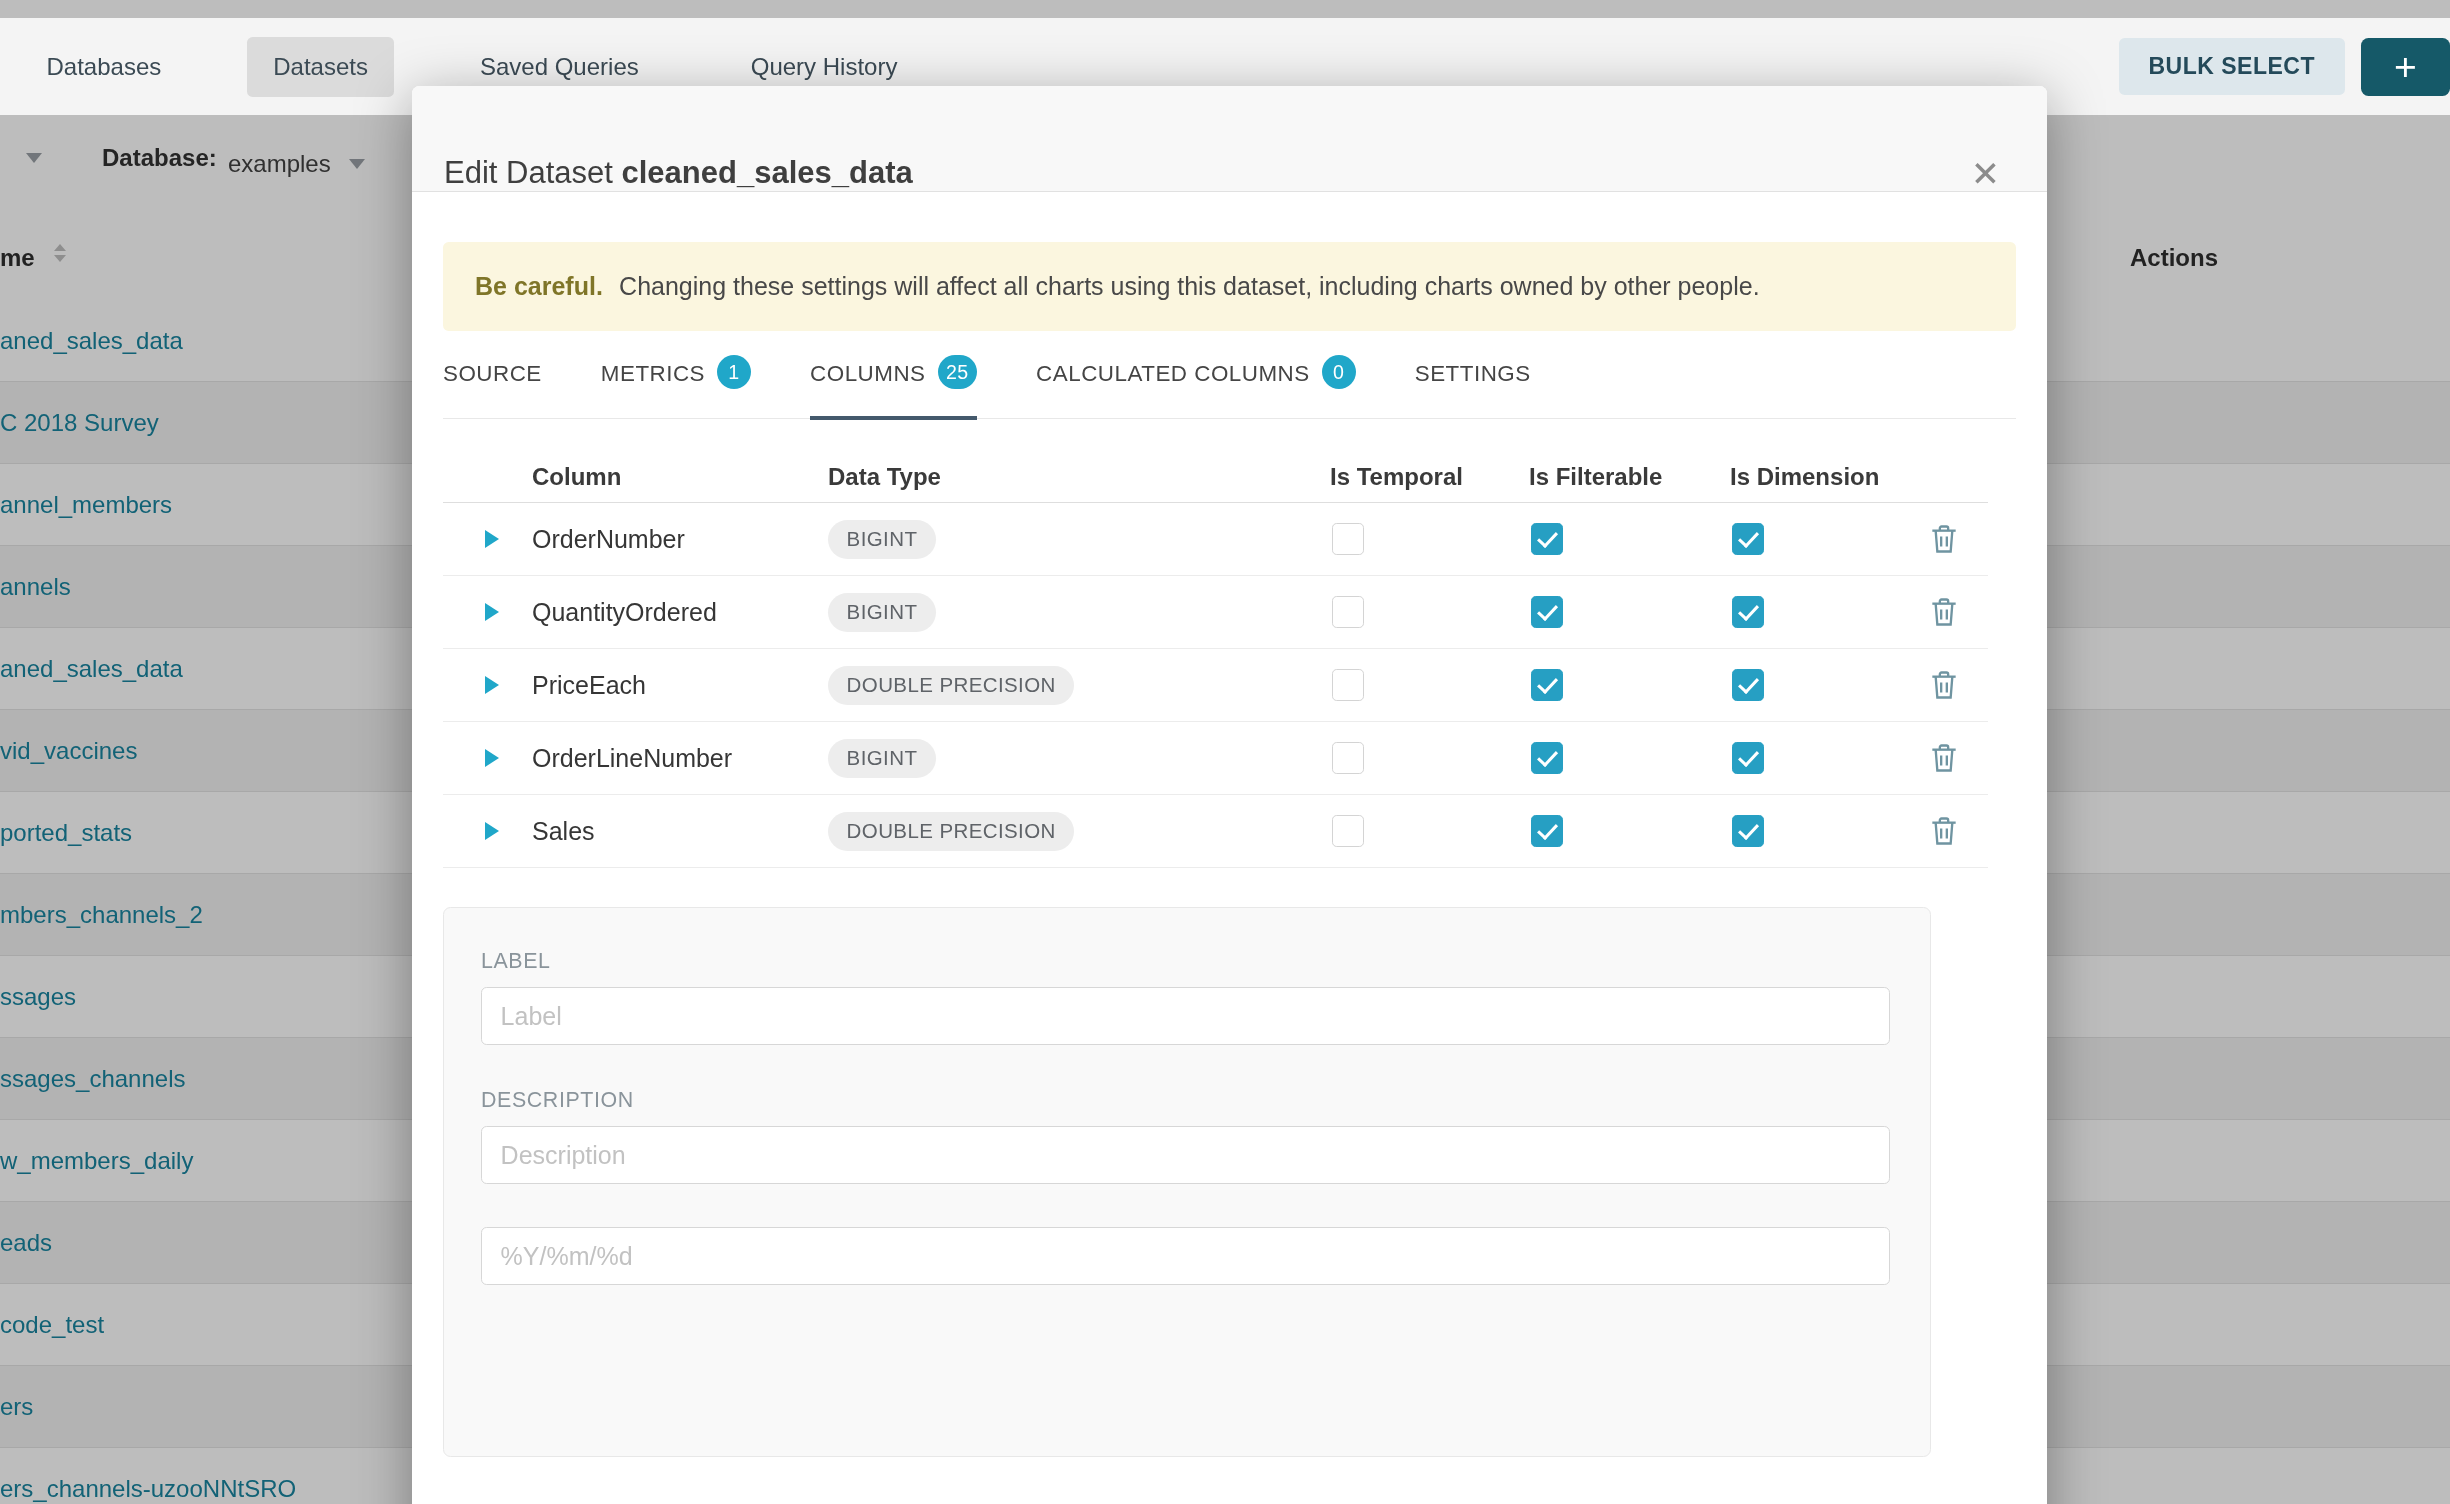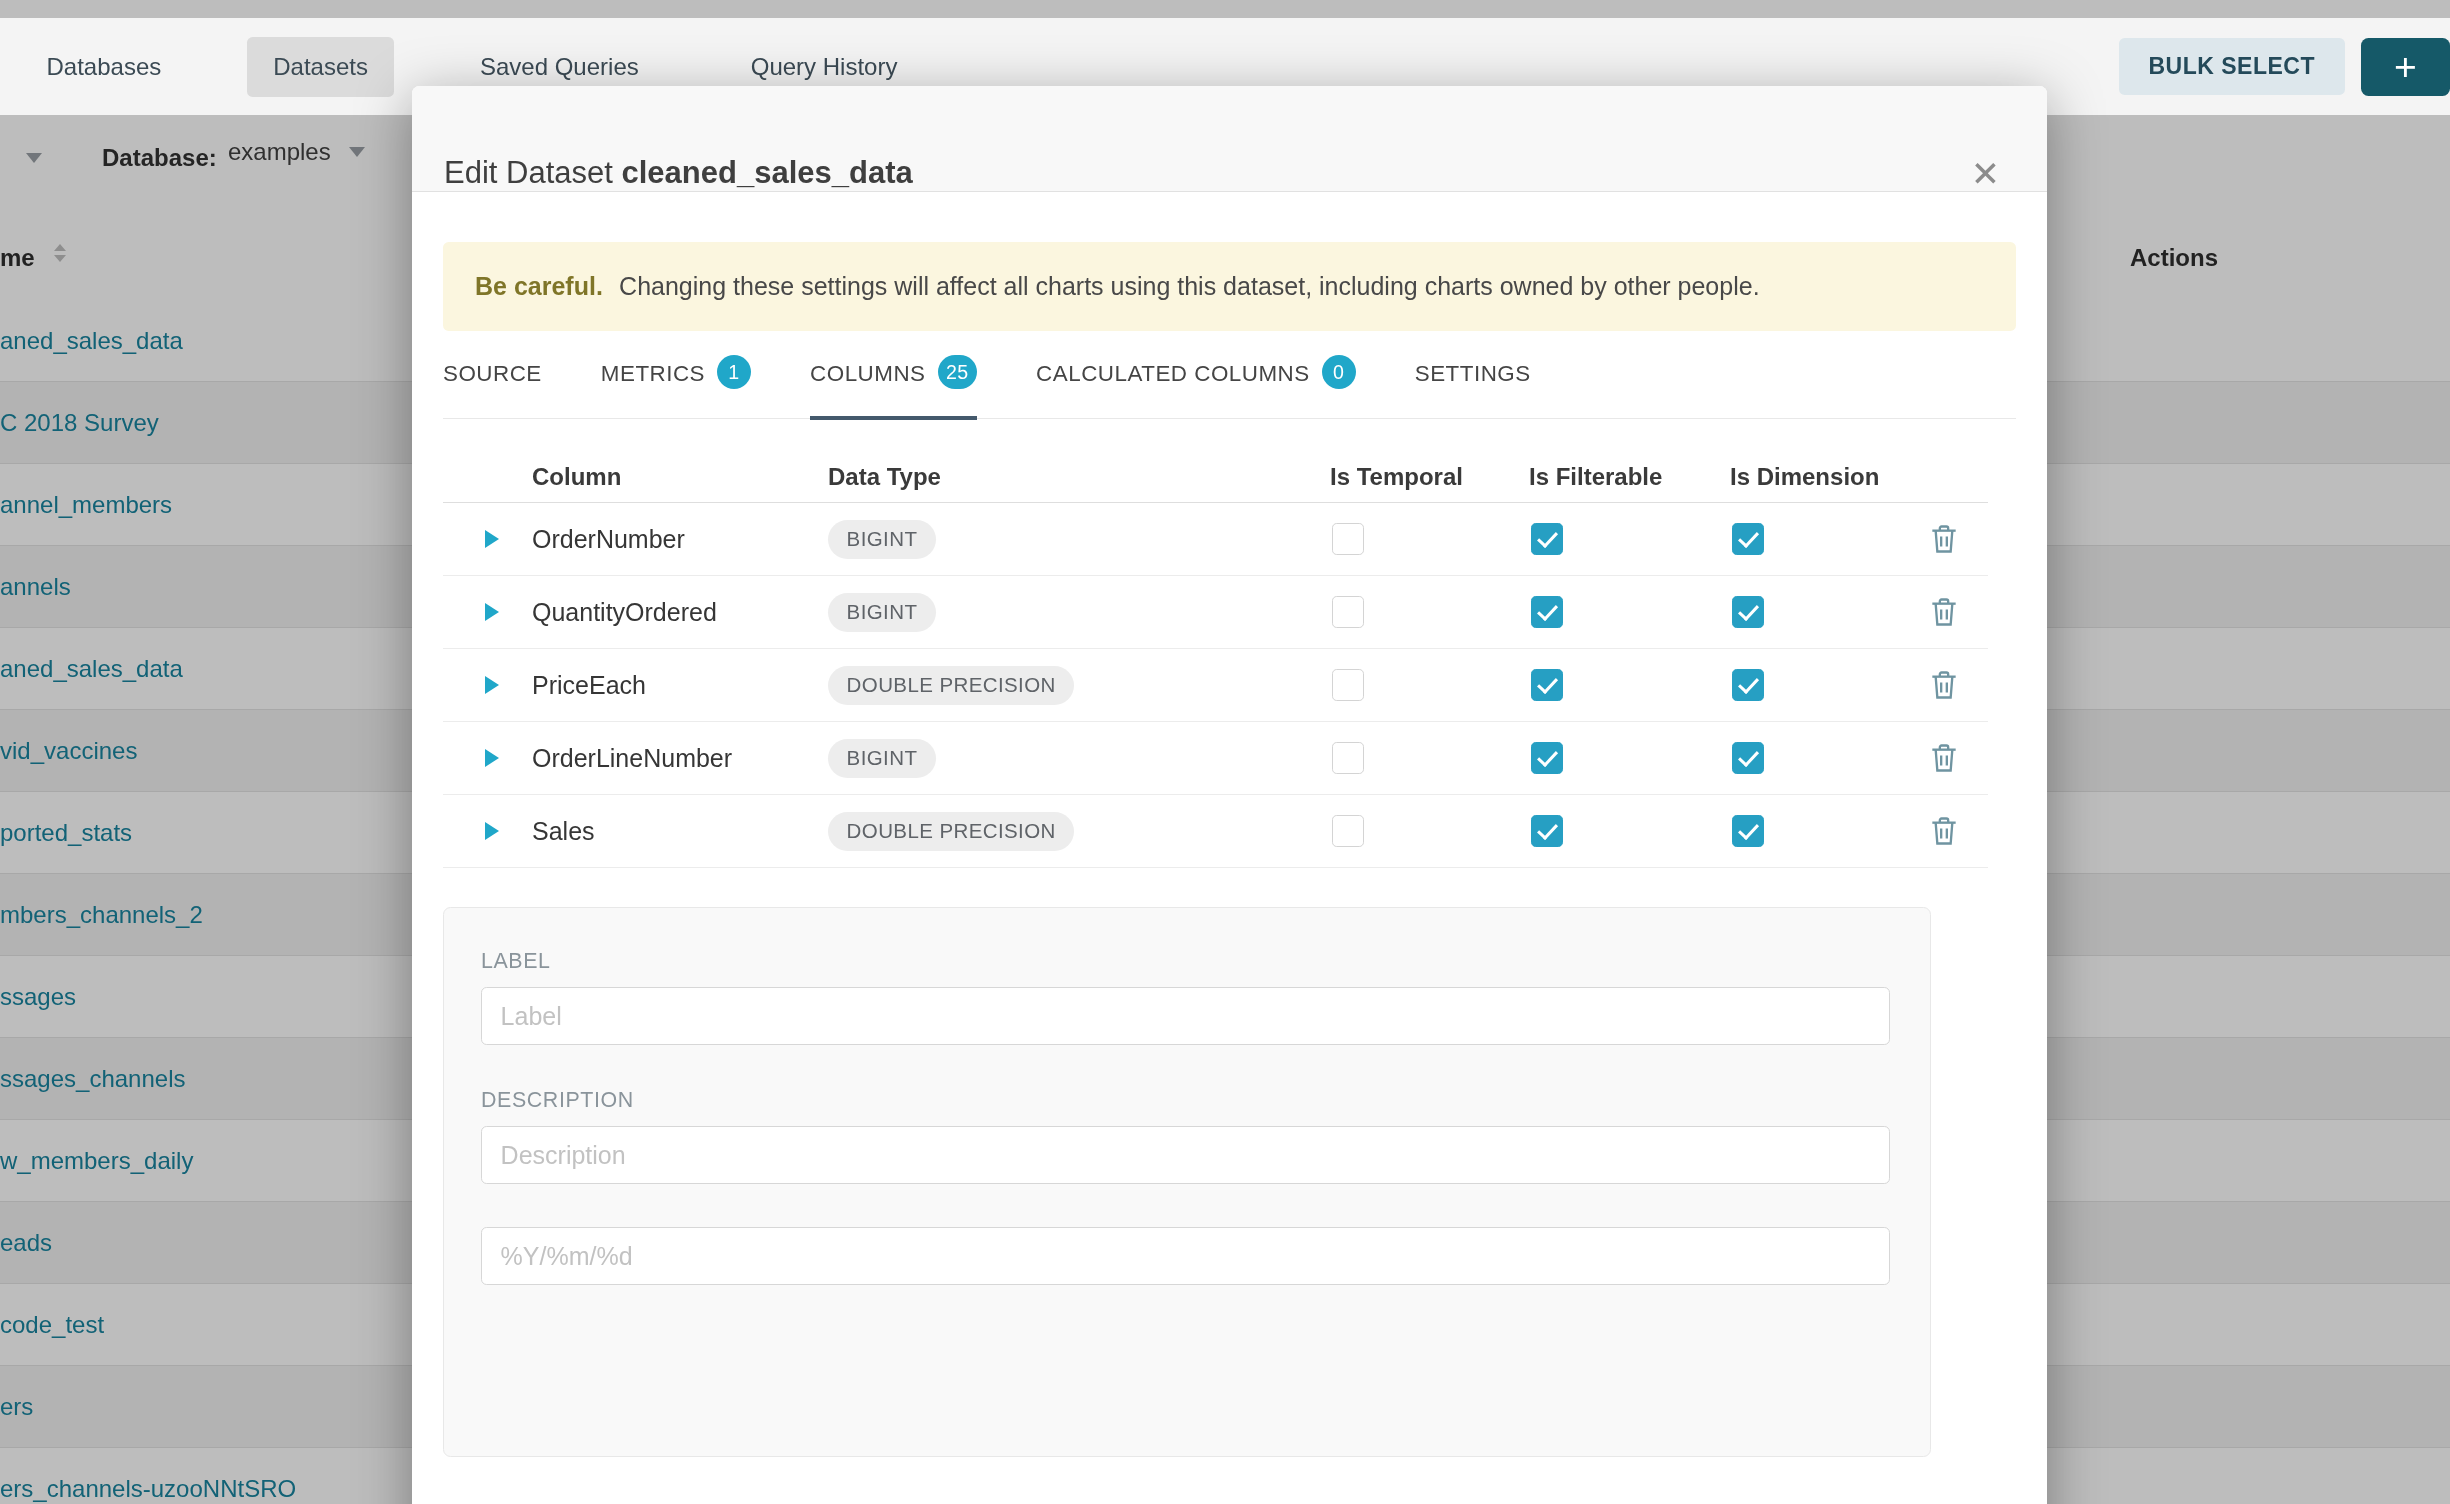--- a/index.html
+++ b/index.html
@@ -19,21 +19,21 @@
   .add-btn { width:89px; height:58px; background:#155968; color:#fff; font-size:39px;
     border:none; border-radius:7.5px; display:flex; align-items:center; justify-content:center;
     cursor:pointer; flex:0 0 auto; }
 
   
   .page { position:absolute; top:97px; left:0; width:2450px; height:1408px; background:#fff; z-index:1; }
   .dcaret { width:0; height:0; border-left:8.4px solid transparent; border-right:8.4px solid transparent;
     border-top:10.3px solid #9aa0a6; display:inline-block; }
   .filter-caret { position:absolute; left:26px; top:56px; }
   .db-label { position:absolute; left:102px; top:47px; font-size:24px; font-weight:700; color:#333; }
-  .db-value { position:absolute; left:228px; top:41px; font-size:24px; color:#424242;
+  .db-value { position:absolute; left:228px; top:53px; font-size:24px; color:#424242;
     display:flex; align-items:center; gap:18.6px; cursor:pointer; }
   .list-header-name { position:absolute; left:0; top:147px; font-size:24px; font-weight:600;
     color:#2f2f2f; display:flex; align-items:flex-start; gap:19px; }
   .sort-icon { display:flex; flex-direction:column; gap:3.7px; }
   .sort-icon .up { width:0;height:0;border-left:6.5px solid transparent;border-right:6.5px solid transparent;border-bottom:7.5px solid #c0c0c0; }
   .sort-icon .down { width:0;height:0;border-left:6.5px solid transparent;border-right:6.5px solid transparent;border-top:7.5px solid #c0c0c0; }
   .list-header-actions { position:absolute; left:2130px; top:147px; font-size:24px; font-weight:600; color:#2f2f2f; }
   .rows { position:absolute; top:203px; left:0; width:2450px; }
   .bg-row { height:82px; border-bottom:0.9px solid #e3e3e3; display:flex; align-items:center;
     font-size:24px; color:#1985a0; cursor:pointer; }

